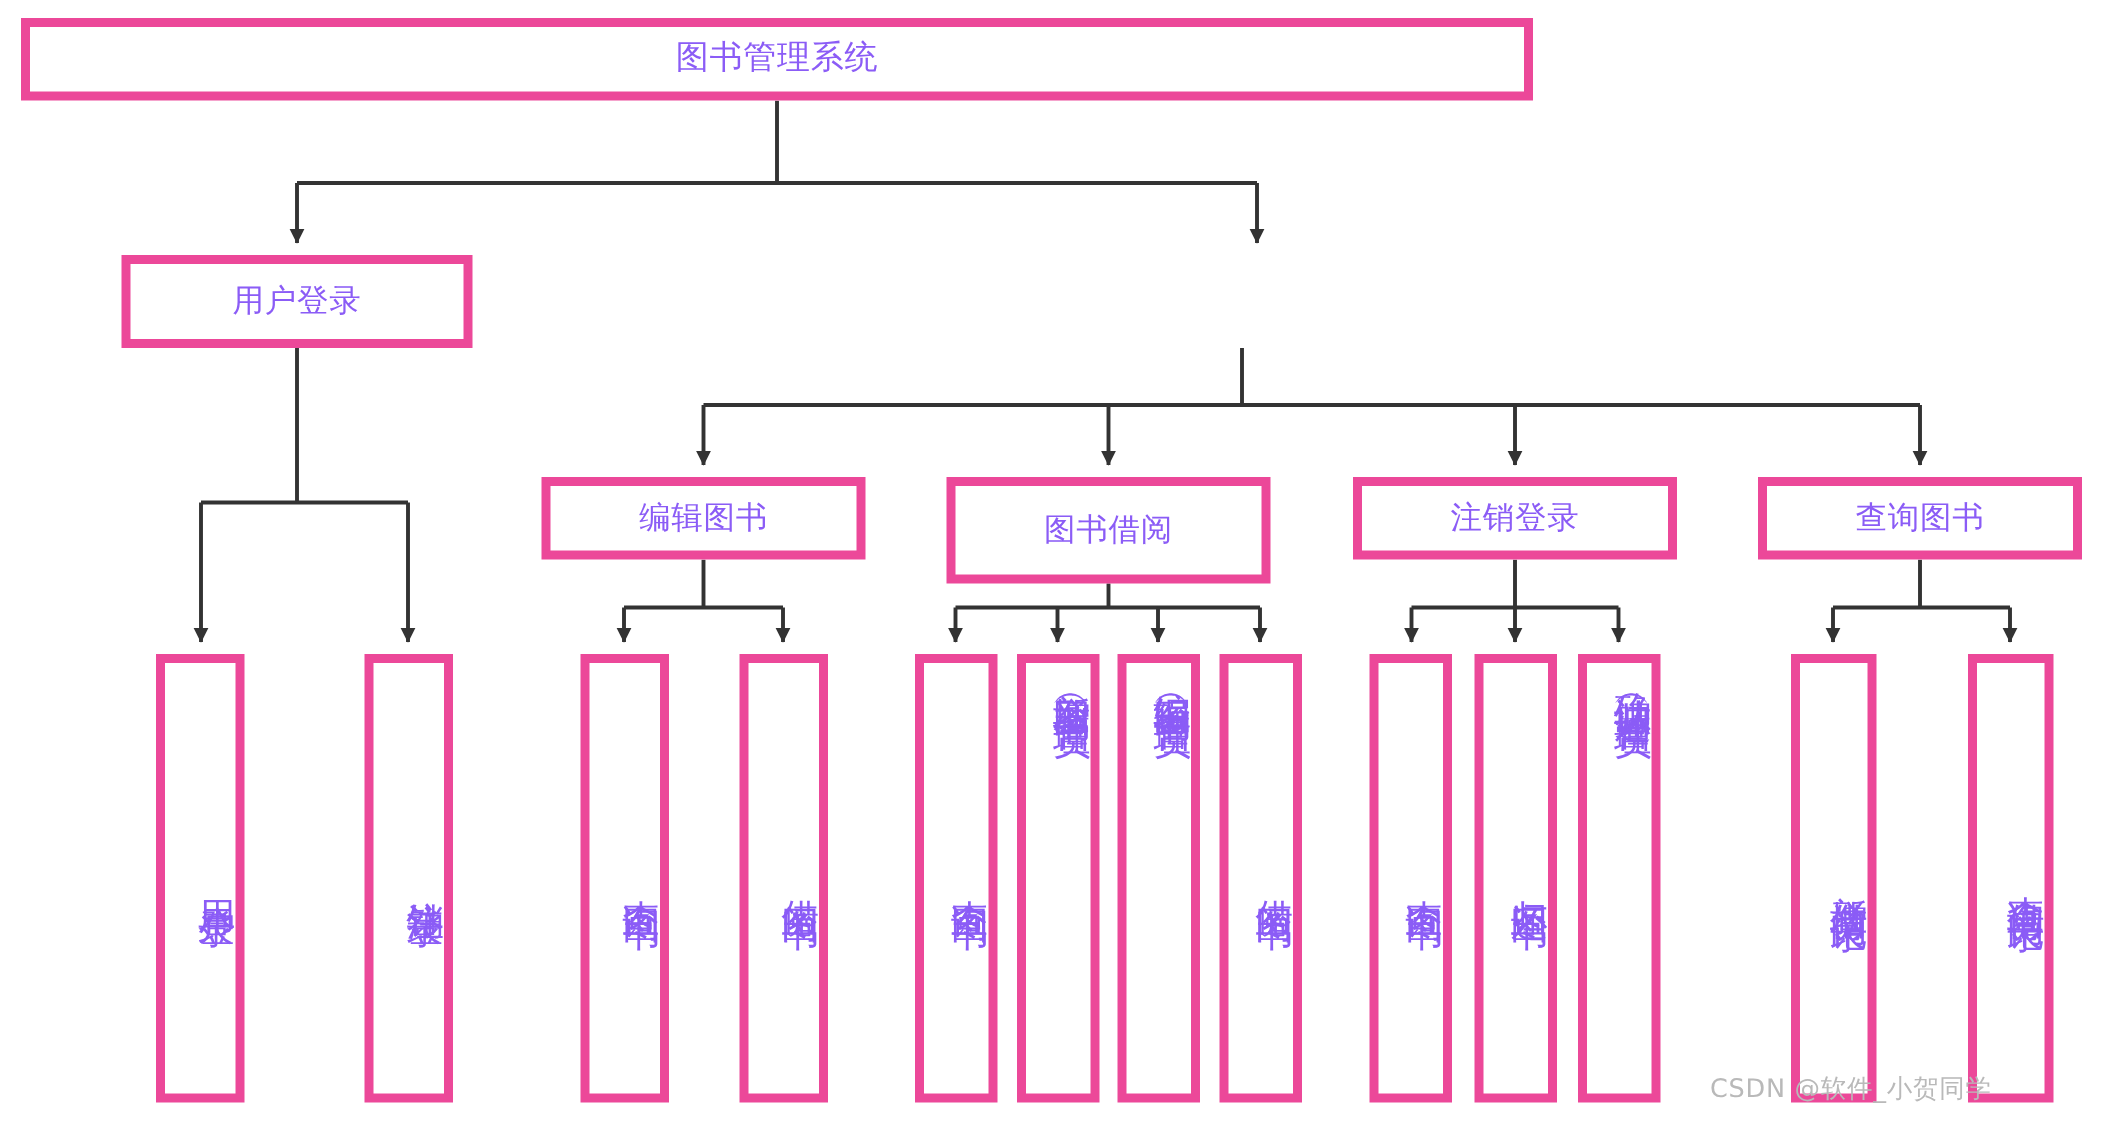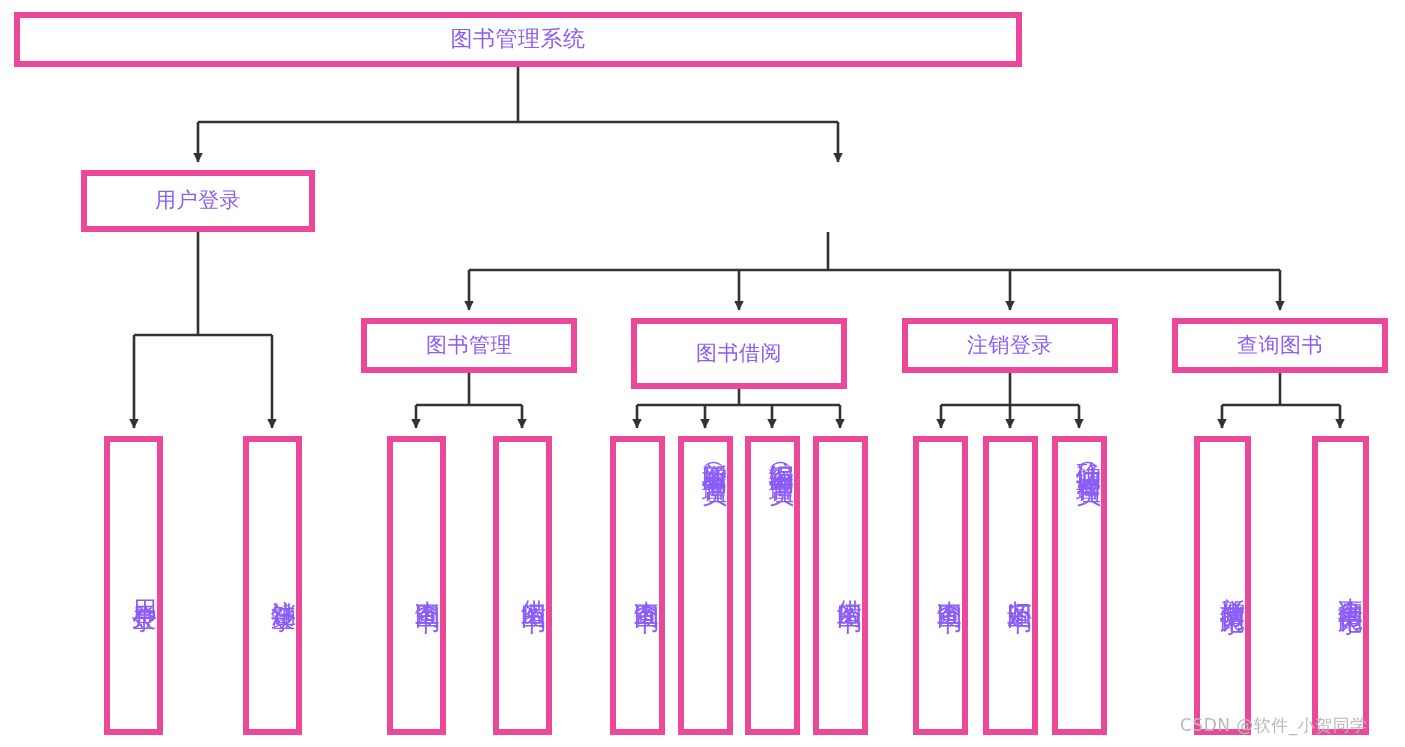--- a/index.html
+++ b/index.html
@@ -56,21 +56,21 @@
     font-size: 25px;
     line-height: 1.0;
     letter-spacing: 3px;
     width: 100%;
     text-align: center;
   }
   .node.vert.center-text { align-items: center; }
   .node.vert.center-text .label { text-align: center; }
   #watermark {
     position: absolute;
-    left: 1180px; top: 714px;
+    left: 1140px; top: 714px;
     font-size: 17px;
     color: #b9b9b9;
     letter-spacing: 0.5px;
     white-space: nowrap;
     z-index: 5;
   }
 </style>
 </head>
 <body>
 
@@ -128,21 +128,21 @@
 
   <div class="node horiz root" style="left:14px; top:12px; width:1008px; height:55px;">
     <span class="label">图书管理系统</span>
   </div>
 
   <div class="node horiz" style="left:81px; top:170px; width:234px; height:62px;">
     <span class="label">用户登录</span>
   </div>
 
   <div class="node horiz" style="left:361px; top:318px; width:216px; height:55px;">
-    <span class="label">图书管理</span>
+    <span class="label">编辑图书</span>
   </div>
   <div class="node horiz" style="left:631px; top:318px; width:216px; height:71px;">
     <span class="label">图书借阅</span>
   </div>
   <div class="node horiz" style="left:902px; top:318px; width:216px; height:55px;">
     <span class="label">注销登录</span>
   </div>
   <div class="node horiz" style="left:1172px; top:318px; width:216px; height:55px;">
     <span class="label">查询图书</span>
   </div>

